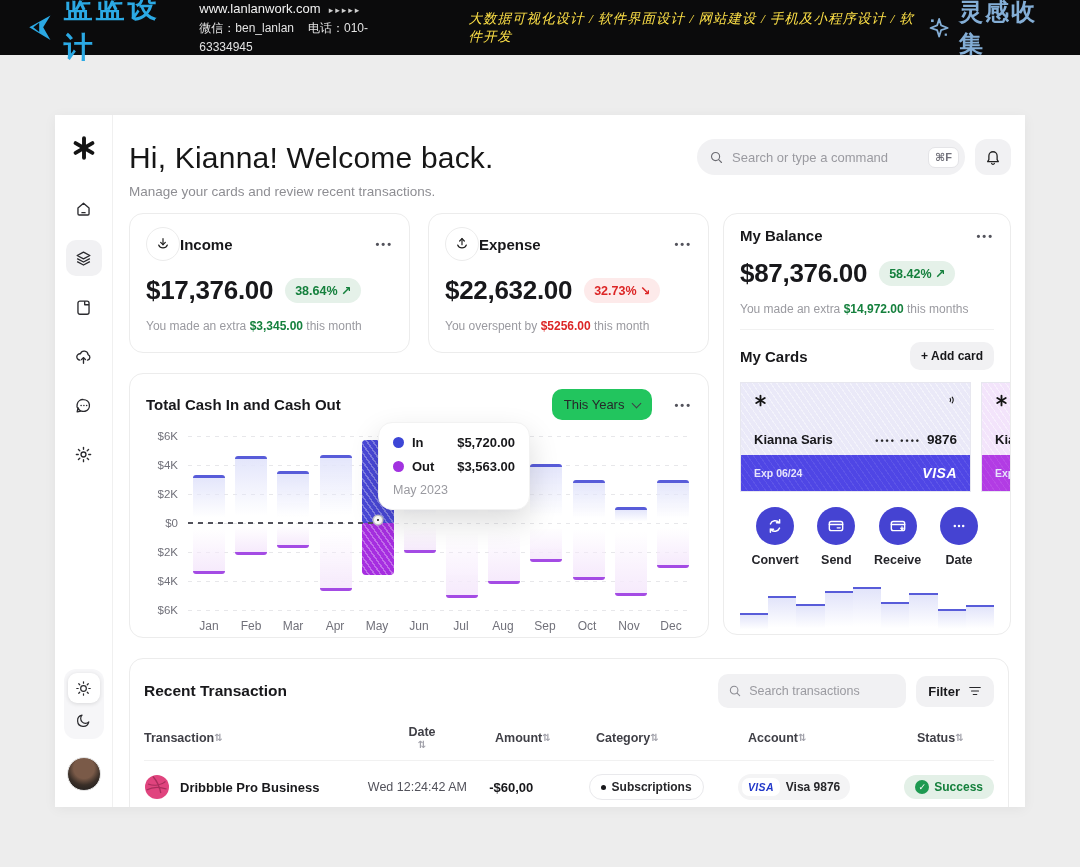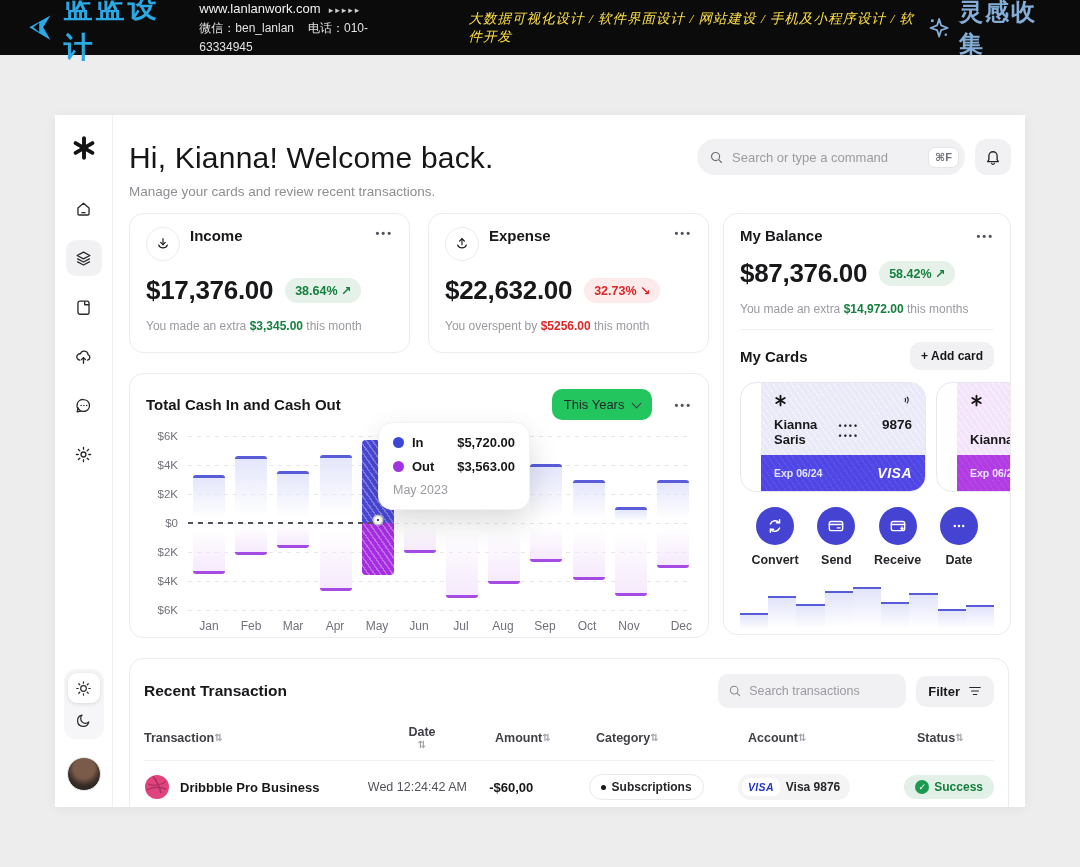--- a/index.html
+++ b/index.html
@@ -58,21 +58,21 @@
          padding:3px 6px; font-weight:600; }
   .bell-btn { width:36px; height:36px; border-radius:12px; background:#f1f1f3; display:flex; align-items:center;
               justify-content:center; cursor:pointer; }
 
   .content-row { display:flex; gap:14px; }
   .left-col { width:580px; }
   .stats-row { display:flex; gap:18px; margin-bottom:20px; }
 
   .card { border:1px solid #ececec; border-radius:14px; background:#fff; }
   .stat-card { width:281px; height:140px; padding:13px 16px; }
-  .stat-head { display:flex; gap:10px; }
+  .stat-head { display:flex; align-items:center; }
   .stat-icon { width:34px; height:34px; border-radius:50%; border:1px solid #ececec; display:flex;
                align-items:center; justify-content:center; }
   .stat-label { font-size:15px; font-weight:600; }
   .dots-btn { margin-left:auto; color:#52525b; font-size:11px; letter-spacing:2px; font-weight:700; cursor:pointer; }
   .amount-row { display:flex; align-items:center; gap:12px; margin-top:14px; }
   .amount { font-size:26px; font-weight:700; letter-spacing:-.3px; }
   .badge { border-radius:999px; padding:5px 10px; font-size:12.5px; font-weight:600; white-space:nowrap; }
   .badge.green { background:#e5f1e9; color:#15803d; }
   .badge.red { background:#fdeaea; color:#dc2626; }
   .note { font-size:12px; color:#9a9aa0; margin-top:13px; }
@@ -119,21 +119,21 @@
   .right-col { width:288px; height:422px; padding:13px 16px; overflow:hidden; }
   .rc-head { display:flex; align-items:center; }
   .rc-title { font-size:15px; font-weight:600; }
   .rc-head .dots-btn { margin-left:auto; }
   .divider { border-top:1px solid #f1f1f1; margin:13px 0 12px; }
   .mycards-row { display:flex; align-items:center; }
   .addcard-btn { margin-left:auto; background:#f1f1f3; border-radius:10px; padding:7px 11px; font-size:12px;
                  font-weight:600; cursor:pointer; }
   .cards-strip { position:relative; height:110px; margin-top:12px; margin-right:-16px; display:flex; gap:10px;
                  overflow:hidden; }
-  .cc { width:186px; border-radius:16px; overflow:hidden; flex-shrink:0; border:1px solid #e7e7ef;padding-left:20px; }
+  .cc { width:231px; border-radius:0; overflow:hidden; flex-shrink:0; border:1px solid #e7e7ef; }
   .cc-top { height:72px; padding:10px 13px; position:relative;
             background:repeating-linear-gradient(55deg,rgba(255,255,255,.45) 0 1px,transparent 1px 5px),#eae9f8; }
   .cc2 .cc-top { background:repeating-linear-gradient(55deg,rgba(255,255,255,.45) 0 1px,transparent 1px 5px),#f3e4fb; }
   .cc-name-row { position:absolute; left:13px; right:13px; bottom:8px; display:flex; align-items:baseline; }
   .cc-name { font-size:13px; font-weight:600; }
   .cc-mask { margin-left:auto; font-size:9px; letter-spacing:2px; font-weight:700; color:#27272a; }
   .cc-last4 { font-size:13.5px; font-weight:700; margin-left:6px; }
   .cc-strip { height:36px; background:#4f46e5; display:flex; align-items:center; padding:0 13px;
               background-image:repeating-linear-gradient(55deg,rgba(255,255,255,.08) 0 1px,transparent 1px 5px); }
   .cc2 .cc-strip { background-color:#b23ce4; }
@@ -451,21 +451,21 @@
                 <span class="m-lab" style="width: 42.1667px;">Feb</span>
                 <span class="m-lab" style="width: 42.1667px;">Mar</span>
                 <span class="m-lab" style="width: 42.1667px;">Apr</span>
                 <span class="m-lab" style="width: 42.1667px;">May</span>
                 <span class="m-lab" style="width: 42.1667px;">Jun</span>
                 <span class="m-lab" style="width: 42.1667px;">Jul</span>
                 <span class="m-lab" style="width: 42.1667px;">Aug</span>
                 <span class="m-lab" style="width: 42.1667px;">Sep</span>
                 <span class="m-lab" style="width: 42.1667px;">Oct</span>
                 <span class="m-lab" style="width: 42.1667px;">Nov</span>
-                <span class="m-lab" style="width: 42.1667px; text-align: right;">Dec</span>
+                <span class="m-lab" style="width: 42.1667px;">Dec</span>
               </div>
           </div>
         </div>
 
         <div class="card right-col">
           <div class="rc-head">
             <span class="rc-title">My Balance</span>
             <span class="dots-btn">•••</span>
           </div>
           <div class="amount-row">

